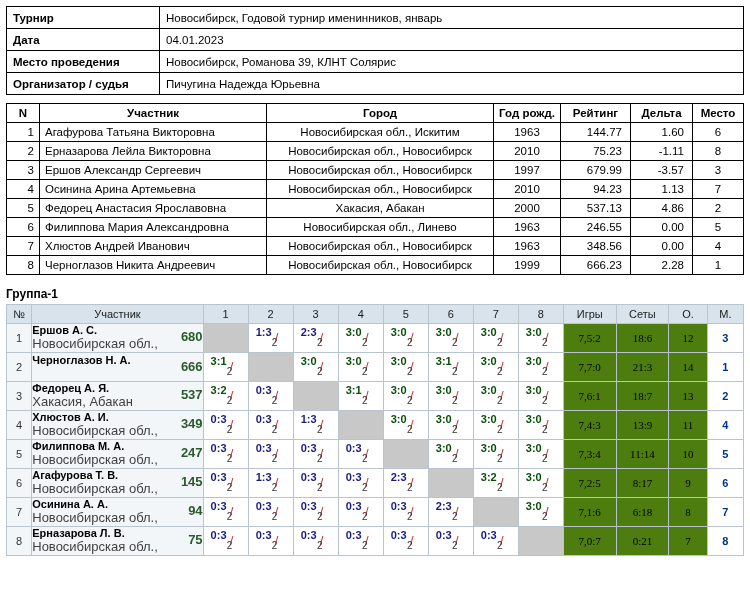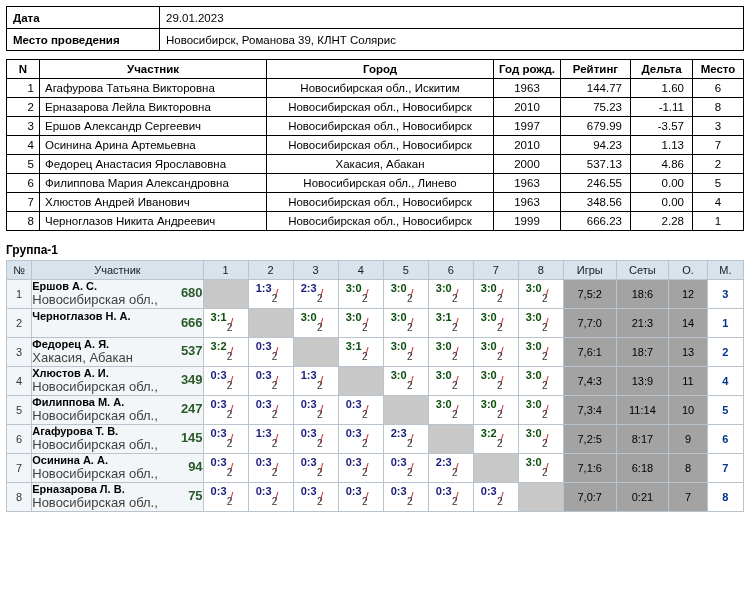--- a/index.html
+++ b/index.html
@@ -160,44 +160,53 @@
     left: 8px; top: 12px;
     width: 22px;
     text-align: center;
     font-size: 10px;
     color: #333;
   }
   .win .top { color: #0b4d0b; }
   .loss .top { color: #1a1a7a; }
   td.g-games, td.g-sets, td.g-o {
     text-align: center;
-    background: #a3a3a3;
+    background: #4d7c0f;
     font-size: 11px;
+    font-family: Liberation Serif, serif;
   }
   td.g-m {
     text-align: center;
     background: #ffffff;
     font-weight: bold;
     color: #00338a;
     font-size: 12px;
   }
 </style>
 </head>
 <body>
 
 <div class="info-wrap">
   <table class="info">
     <tbody>
       <tr>
+        <td class="lbl">Турнир</td>
+        <td>Новосибирск, Годовой турнир именинников, январь</td>
+      </tr>
+      <tr>
         <td class="lbl">Дата</td>
-        <td>29.01.2023</td>
+        <td>04.01.2023</td>
       </tr>
       <tr>
         <td class="lbl">Место проведения</td>
         <td>Новосибирск, Романова 39, КЛНТ Солярис</td>
+      </tr>
+      <tr>
+        <td class="lbl">Организатор / судья</td>
+        <td>Пичугина Надежда Юрьевна</td>
       </tr>
     </tbody>
   </table>
 </div>
 
 <div class="players-wrap">
   <table class="players">
     <thead>
       <tr>
         <th>N</th>

